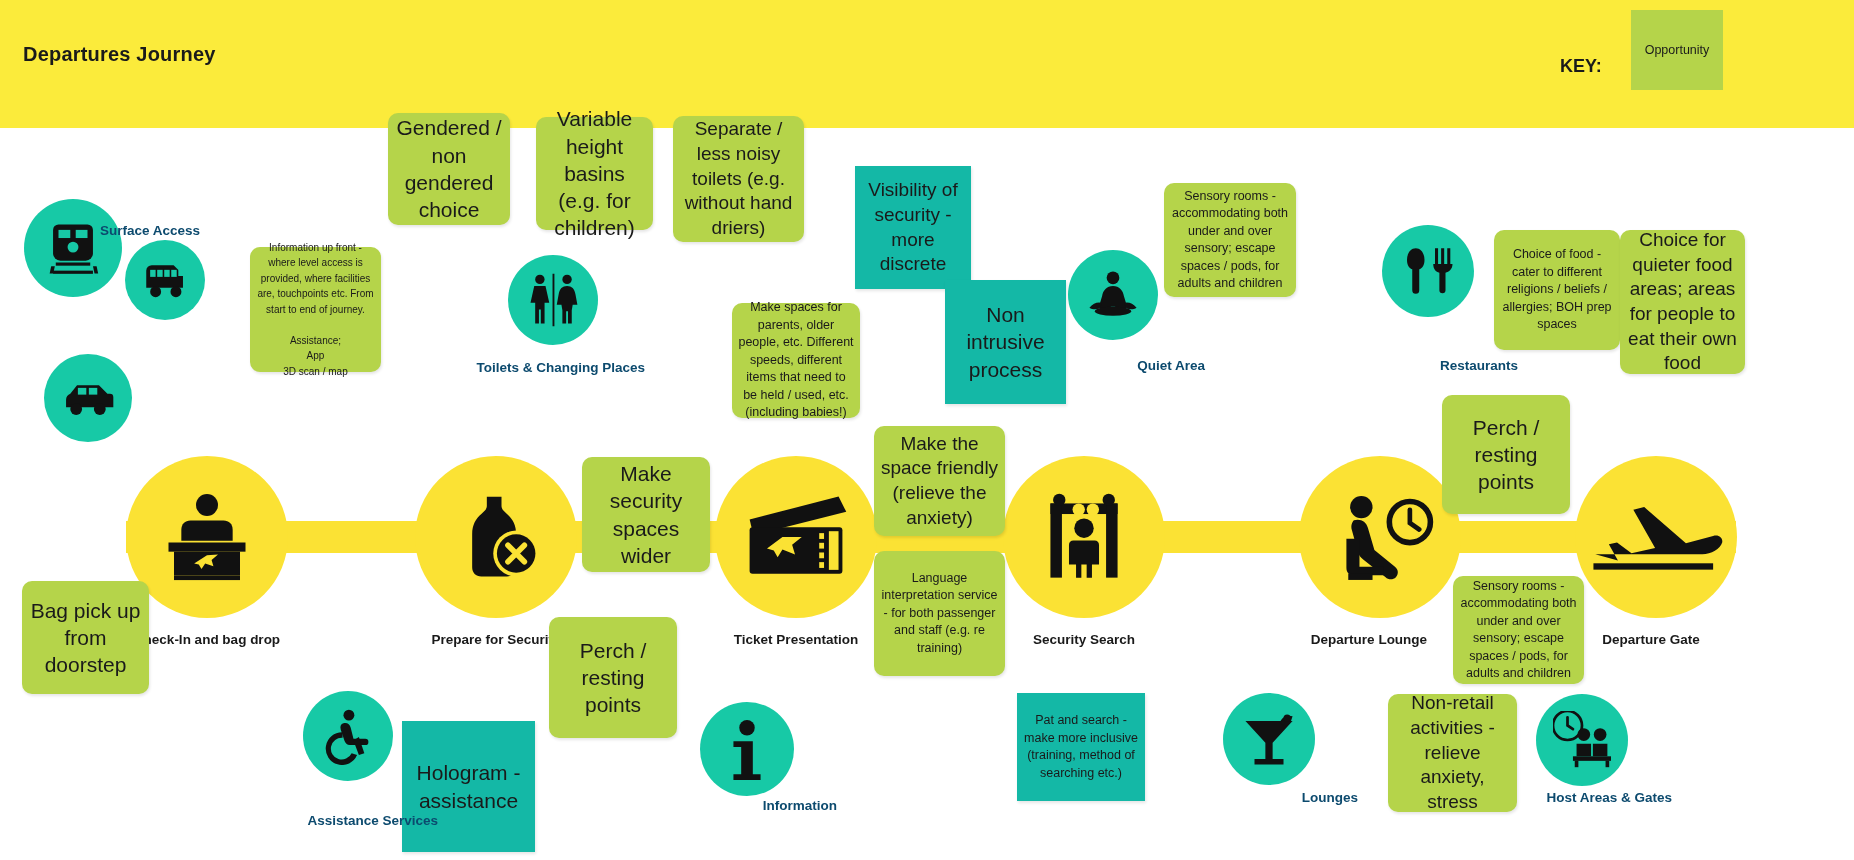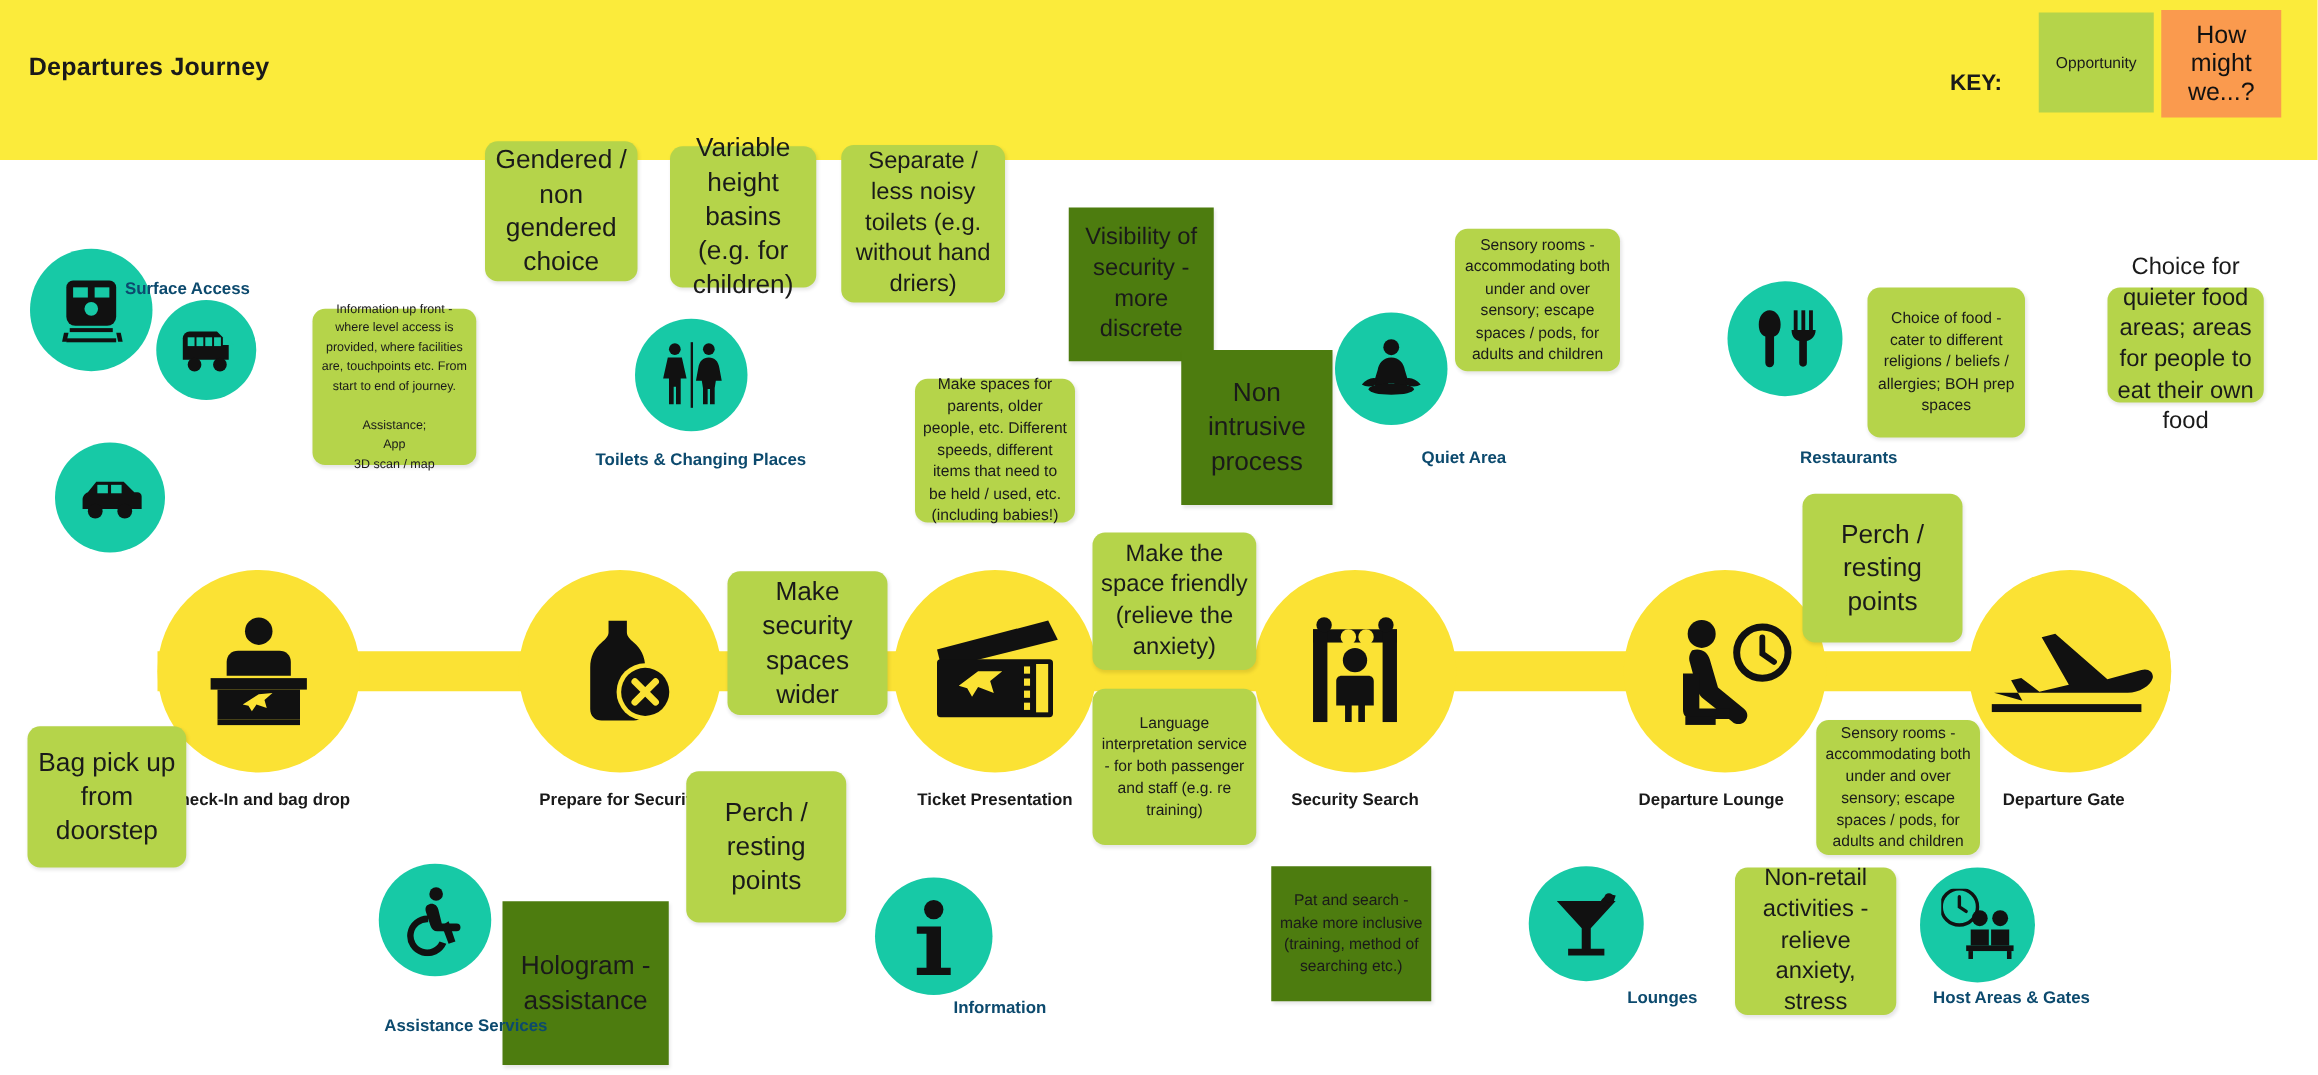--- a/index.html
+++ b/index.html
@@ -44,21 +44,21 @@
   .note{
     position:absolute;
     display:flex;align-items:center;justify-content:center;
     text-align:center;color:#1a1a1a;
     box-sizing:border-box;
     padding:4px 6px;
     line-height:1.22;
     box-shadow:1px 2px 3px rgba(0,0,0,.10);
   }
   .green{background:#b5d44a;border-radius:10px;}
-  .orange{background:#4d7c0f;}
+  .orange{background:#14b8a6;}
   .big{font-size:21px;line-height:1.3;}
   .mid{font-size:19px;line-height:1.3;}
   .small{font-size:12.5px;line-height:1.4;}
   .tiny{font-size:10px;line-height:1.55;}
 
   
   .spine{
     position:absolute;left:126px;top:521px;width:1610px;height:32px;
     background:#fbe234;
   }
@@ -84,21 +84,20 @@
 </style>
 </head>
 <body>
 
 <div id="canvas">
 
   <div class="header-band"></div>
   <div class="header-title">Departures Journey</div>
   <div class="key-label">KEY:</div>
   <div class="key-opportunity">Opportunity</div>
-  <div class="key-hmw">How might we...?</div>
 
   <div class="spine"></div>
 
   <div class="teal" style="left:24px;top:199px;width:98px;height:98px;">
     <svg width="58" height="58" viewBox="0 0 64 64" fill="#111">
       <path d="M16 6h32a6 6 0 0 1 6 6v26a8 8 0 0 1-8 8H18a8 8 0 0 1-8-8V12a6 6 0 0 1 6-6z"></path>
       <rect x="16" y="12" width="13" height="9" fill="#17c9a6"></rect>
       <rect x="35" y="12" width="13" height="9" fill="#17c9a6"></rect>
       <circle cx="32" cy="31" r="6" fill="#17c9a6"></circle>
       <rect x="13" y="48" width="38" height="3.5"></rect>
@@ -173,21 +172,21 @@
   <div class="note orange mid" style="left:855px;top:166px;width:116px;height:123px;">Visibility of security - more discrete</div>
 
   <div class="note green small" style="left:732px;top:303px;width:128px;height:115px;">Make spaces for parents, older people, etc. Different speeds, different items that need to be held / used, etc. (including babies!)</div>
 
   <div class="note orange big" style="left:945px;top:280px;width:121px;height:124px;">Non intrusive process</div>
 
   <div class="note green small" style="left:1164px;top:183px;width:132px;height:114px;">Sensory rooms - accommodating both under and over sensory; escape spaces / pods, for adults and children</div>
 
   <div class="note green small" style="left:1494px;top:230px;width:126px;height:120px;">Choice of food - cater to different religions / beliefs / allergies; BOH prep spaces</div>
 
-  <div class="note green mid" style="left:1686px;top:230px;width:125px;height:92px;">Choice for quieter food areas; areas for people to eat their own food</div>
+  <div class="note green mid" style="left:1620px;top:230px;width:125px;height:144px;">Choice for quieter food areas; areas for people to eat their own food</div>
 
   <div class="note green tiny" style="left:250px;top:247px;width:131px;height:125px;white-space:pre-line;">Information up front - where level access is provided, where facilities are, touchpoints etc. From start to end of journey.
 
 Assistance;
 App
 3D scan / map</div>
 
   <div class="stage" style="left:126px;top:456px;">
     <svg width="110" height="110" viewBox="0 0 120 120" fill="#111">
       <circle cx="60" cy="25" r="12"></circle>

